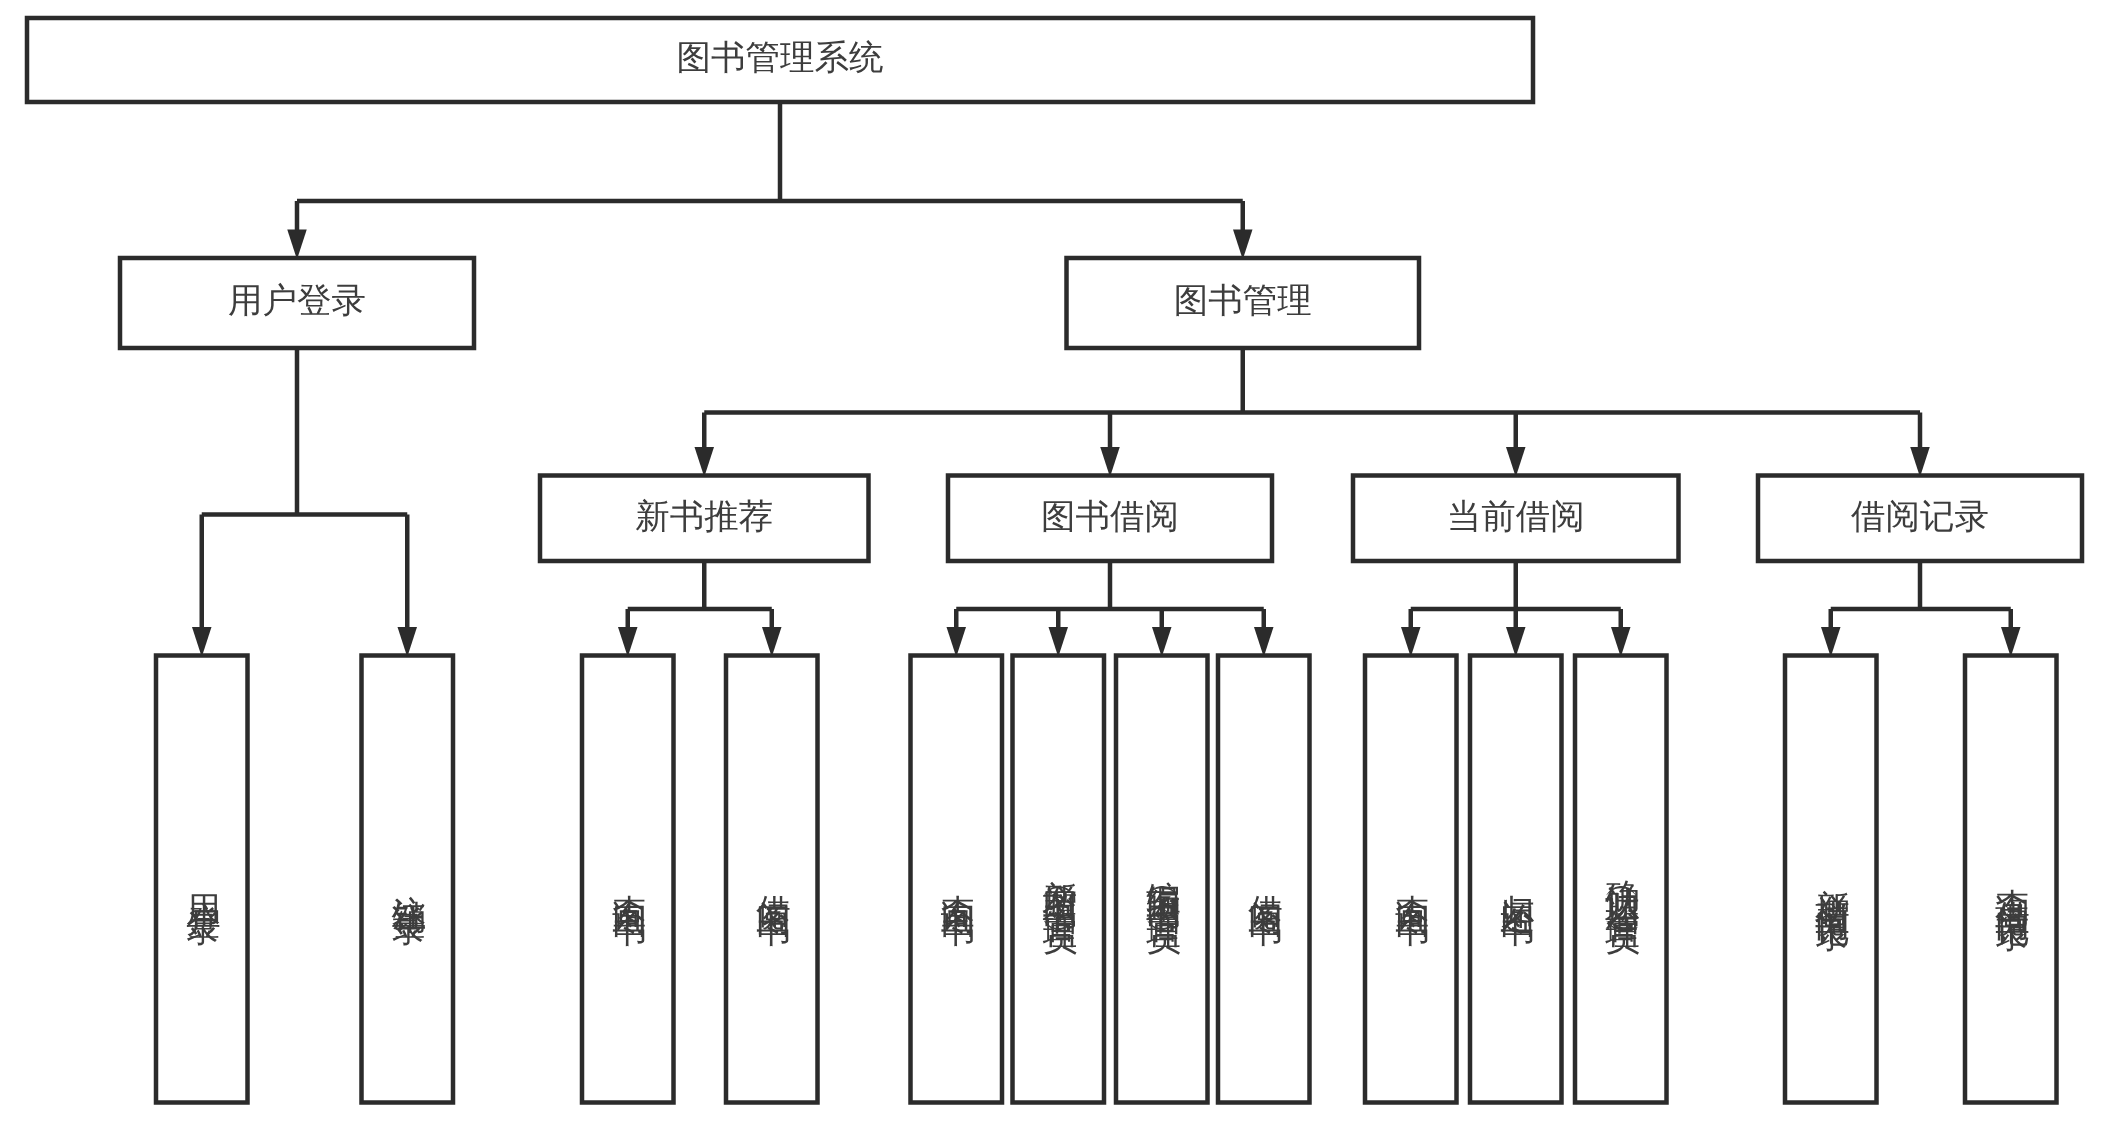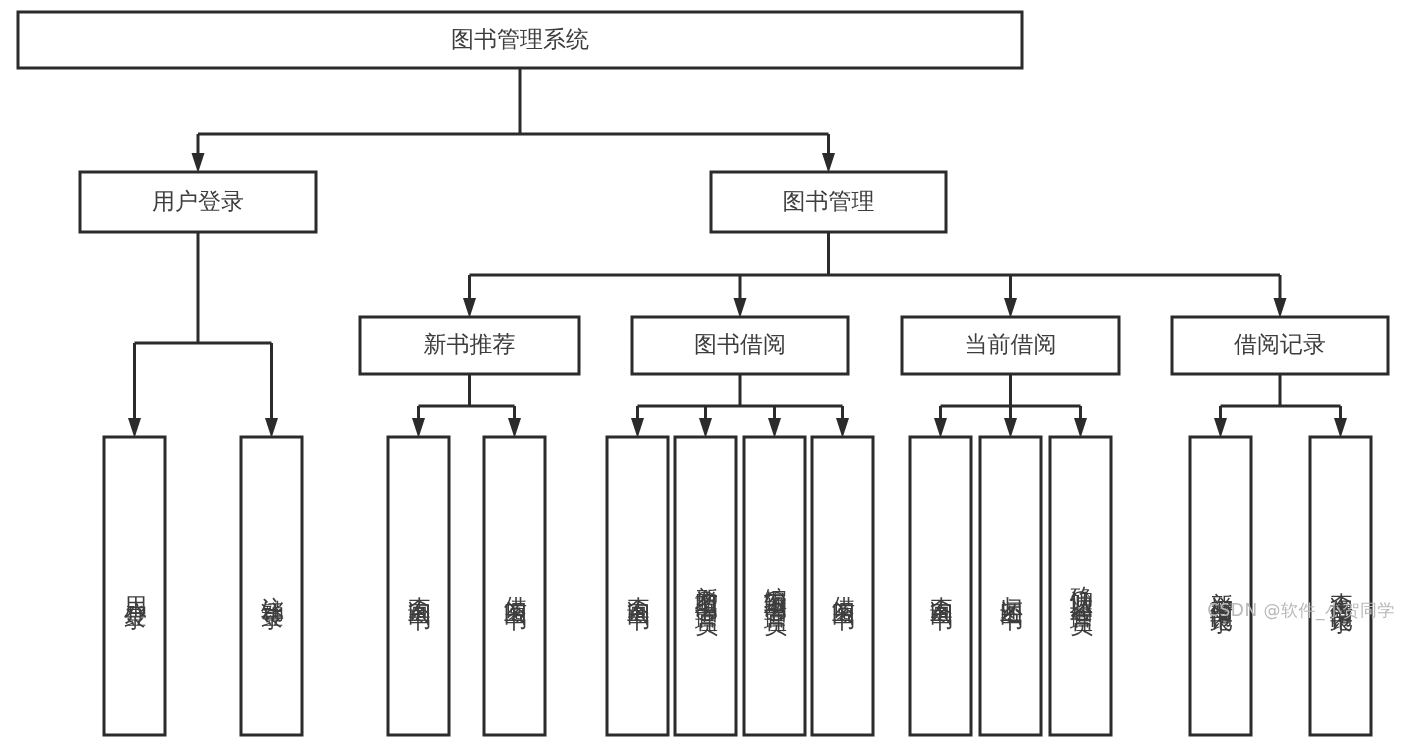--- a/index.html
+++ b/index.html
@@ -215,14 +215,13 @@
         <g>
           <rect x="1190" y="437" width="61" height="298" class="node-rect"></rect>
           <text x="1220.5" y="586" class="node-label v">新增借阅记录</text>
         </g>
         <g>
           <rect x="1310" y="437" width="61" height="298" class="node-rect"></rect>
           <text x="1340.5" y="586" class="node-label v">查询借阅记录</text>
         </g>
       </g>
   </svg>
-  <div class="watermark">CSDN @软件_小贺同学</div>
 </div>
 
 </body></html>

